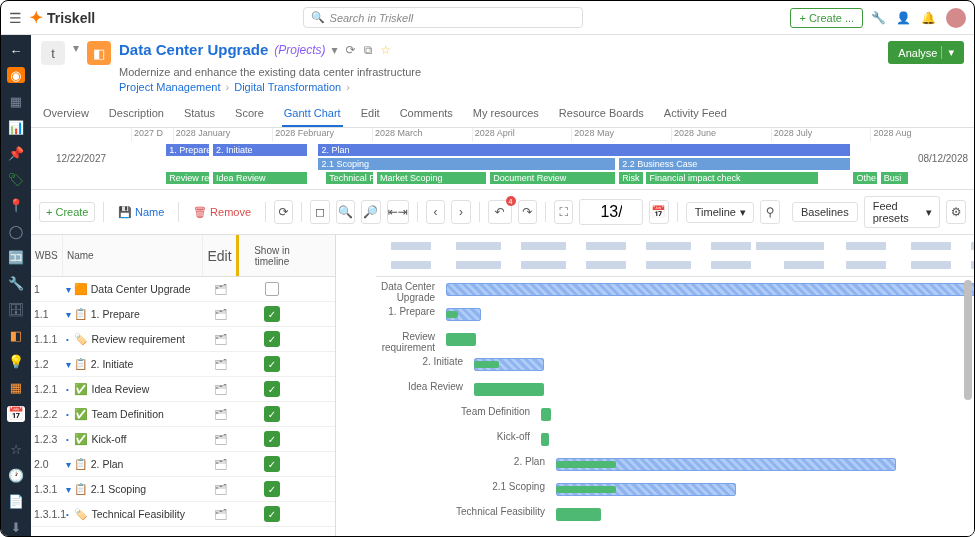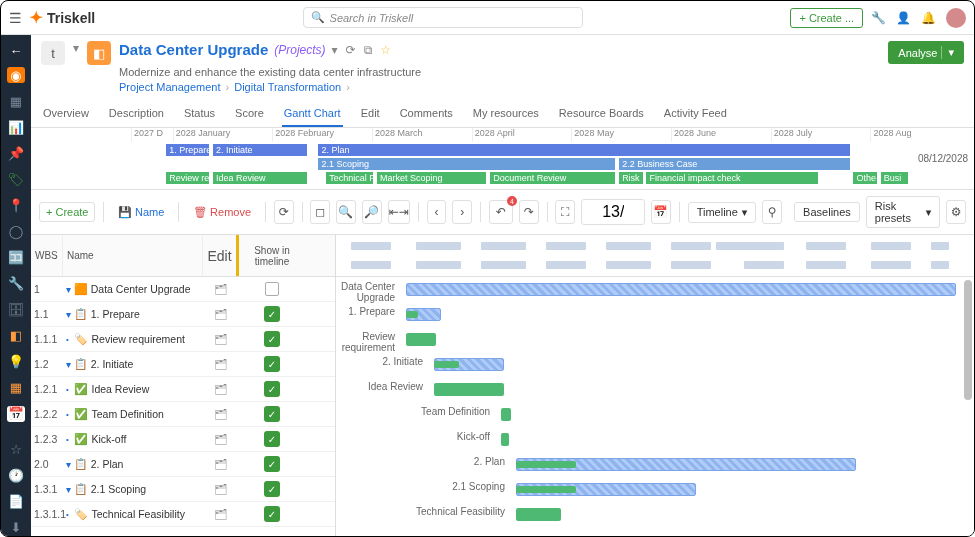--- a/index.html
+++ b/index.html
@@ -49,21 +49,21 @@
     .tb-btn { display:flex; align-items:center; gap:3px; padding:3px 6px; border-radius:3px; cursor:pointer; }
     .tb-btn.green { color:#3c9a3c; border:1px solid #e0e0e0; background:#fff; }
     .tb-btn.blue { color:#1e6fd6; }
     .tb-btn.red { color:#d94c4c; }
     .tb-ic { width:24px; height:24px; border:1px solid #e0e0e0; border-radius:3px; display:flex; align-items:center; justify-content:center; color:#555; cursor:pointer; font-size:12px; }
     .tb-sep { width:1px; height:20px; background:#e0e0e0; margin:0 2px; }
     .date-inp { border:1px solid #e0e0e0; border-radius:3px; padding:3px 20px; font-size:16px; width:64px; }
     .dot-badge { position:absolute; top:-4px; right:-4px; width:10px; height:10px; border-radius:50%; background:#e64c4c; color:#fff; font-size:7px; display:flex; align-items:center; justify-content:center; }
     .dd-btn { border:1px solid #e0e0e0; border-radius:3px; padding:3px 8px; display:flex; align-items:center; gap:4px; cursor:pointer; }
     .tb-spacer { flex:1; }
-    .gantt-area { flex:1; display:flex; min-height:0; overflow:hidden; }
+    .gantt-area { flex:1; display:flex; min-height:0; overflow:hidden;gap:40px; }
     .grid-pane { width:305px; border-right:1px solid #ddd; display:flex; flex-direction:column; }
     .grid-hdr { display:flex; height:42px; border-bottom:1px solid #e0e0e0; background:#fafafa; }
     .col-wbs { width:32px; padding:3px 4px; font-size:10px; color:#555; border-right:1px solid #eee; display:flex; align-items:center; }
     .col-name { width:140px; padding:3px 4px; font-size:10px; color:#555; border-right:1px solid #eee; display:flex; align-items:center; }
     .col-edit { width:36px; padding:3px 4px; font-size:14px; color:#555; border-right:3px solid #eab308; display:flex; align-items:center; justify-content:center; }
     .col-show { width:66px; padding:3px 4px; font-size:10px; color:#555; display:flex; align-items:center; justify-content:center; text-align:center; }
     .grid-body { flex:1; overflow:hidden; }
     .grid-row { display:flex; height:25px; align-items:center; border-bottom:1px solid #f0f0f0; font-size:10.5px; }
     .grid-row .c-wbs { width:32px; padding:0 3px; color:#555; }
     .grid-row .c-name { width:140px; padding:0 3px; display:flex; align-items:center; gap:3px; overflow:hidden; white-space:nowrap; }
@@ -182,20 +182,21 @@
       <div class="tab">Score</div>
       <div class="tab active">Gantt Chart</div>
       <div class="tab">Edit</div>
       <div class="tab">Comments</div>
       <div class="tab">My resources</div>
       <div class="tab">Resource Boards</div>
       <div class="tab">Activity Feed</div>
     </div>
 
     <div class="overview-gantt">
+      <div class="ov-left">12/22/2027</div>
       <div class="ov-right">08/12/2028</div>
       <div class="ov-timeline">
         <div class="ov-months">
           <div class="ov-month" style="flex:0.4">2027 D</div>
           <div class="ov-month">2028 January</div>
           <div class="ov-month">2028 February</div>
           <div class="ov-month">2028 March</div>
           <div class="ov-month">2028 April</div>
           <div class="ov-month">2028 May</div>
           <div class="ov-month">2028 June</div>
@@ -258,21 +259,21 @@
       <div class="dd-btn">
           <span>Timeline</span>
           <span>▾</span>
         </div>
       <div class="tb-ic">⚲</div>
       <div class="tb-spacer"></div>
       <div class="dd-btn">
           <span>Baselines</span>
         </div>
       <div class="dd-btn">
-          <span>Risk presets</span>
+          <span>Feed presets</span>
           <span>▾</span>
         </div>
       <div class="tb-ic">⚙</div>
     </div>
 
     <div class="gantt-area">
       <div class="grid-pane">
         <div class="grid-hdr">
           <div class="col-wbs">WBS</div>
           <div class="col-name">Name</div>

